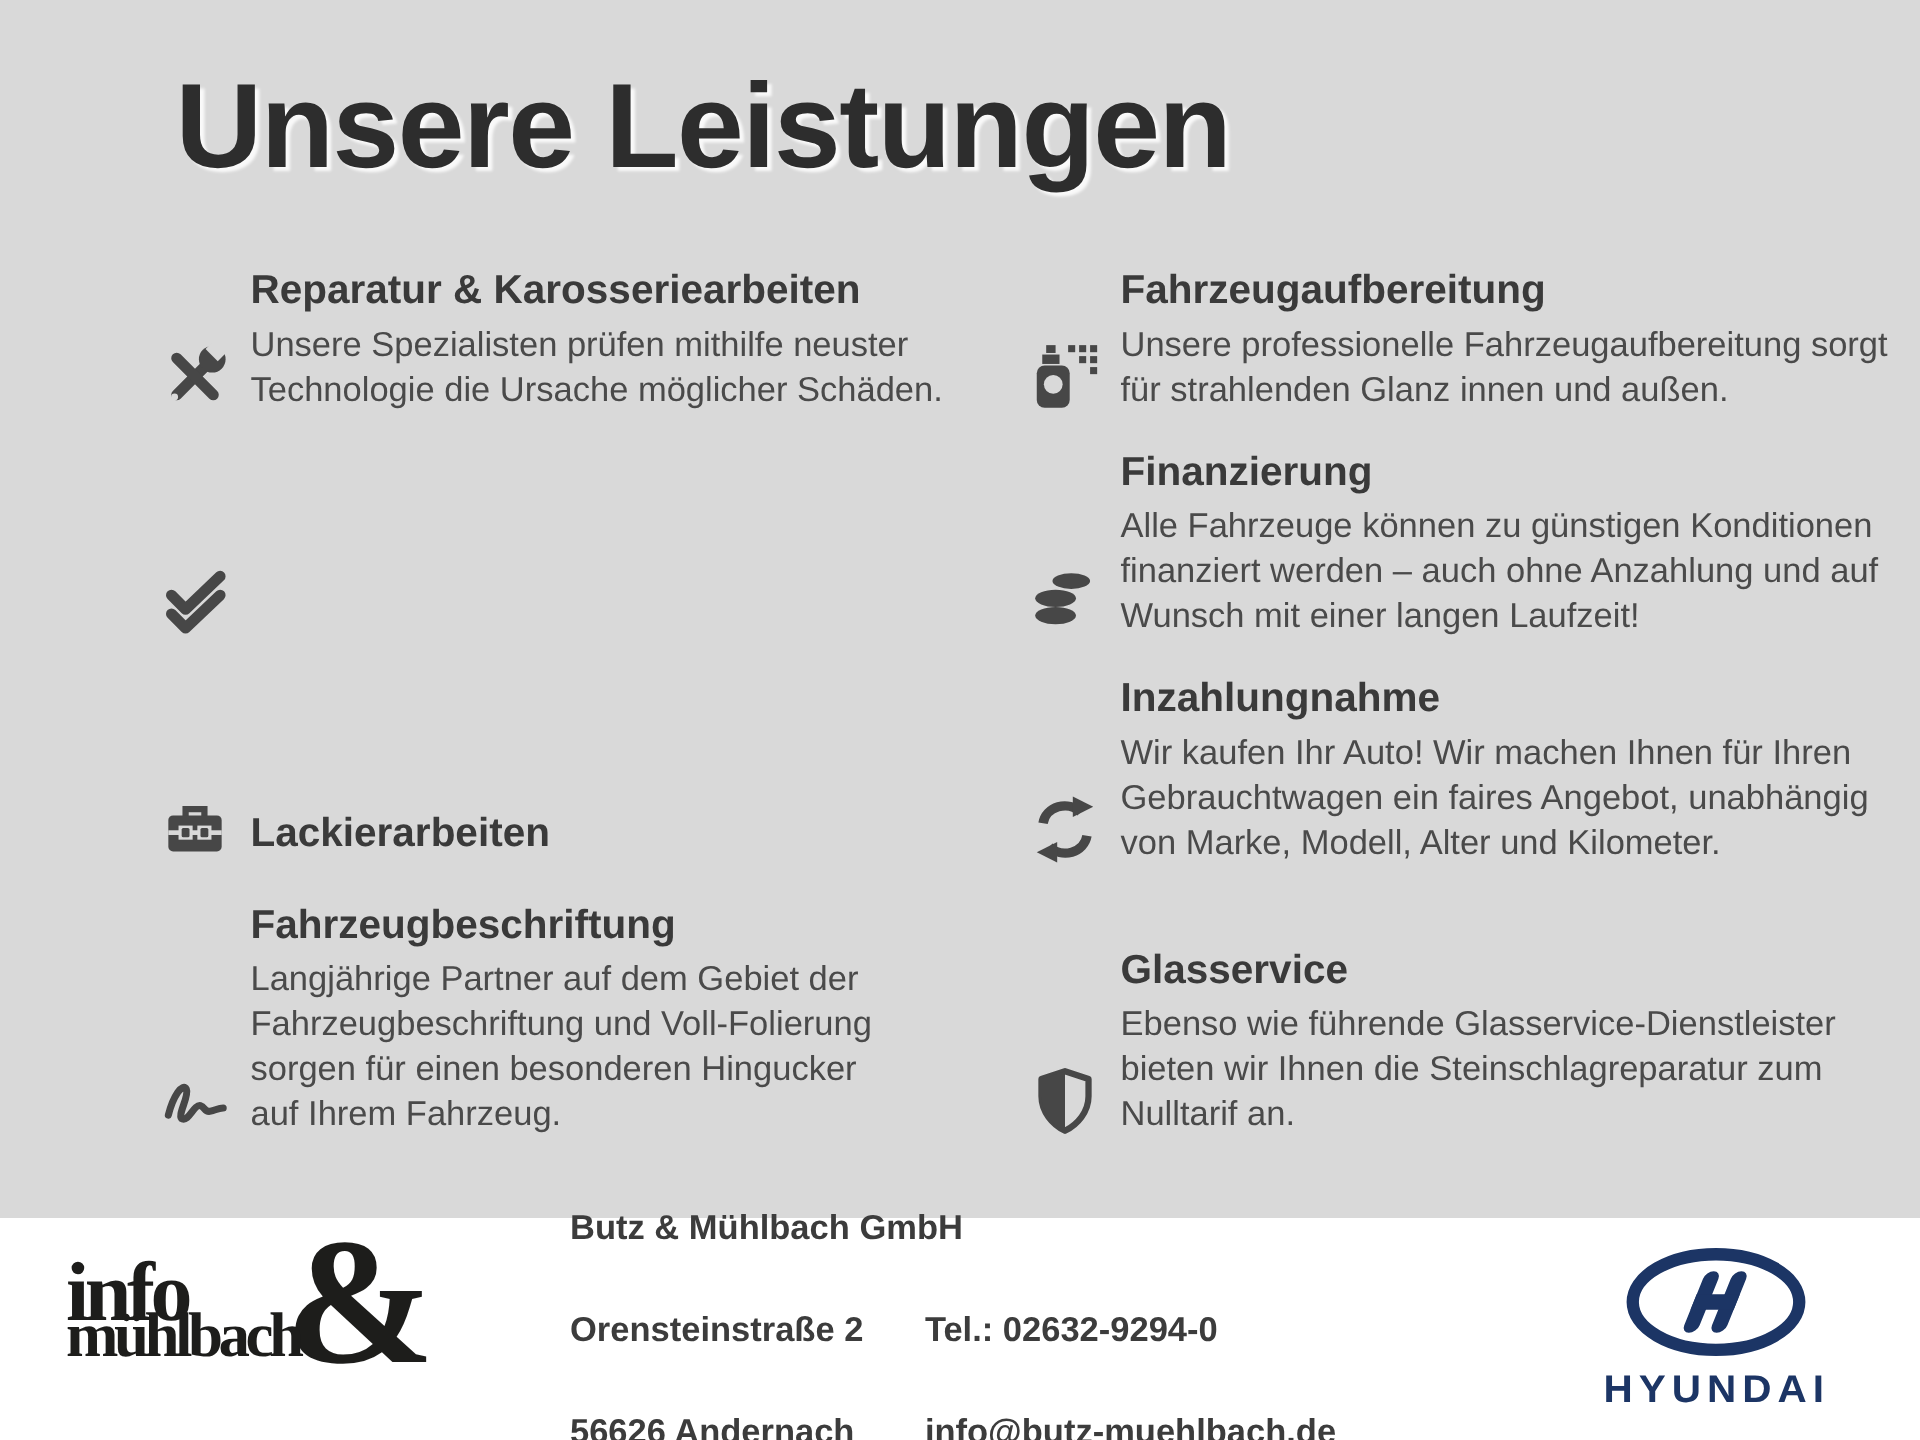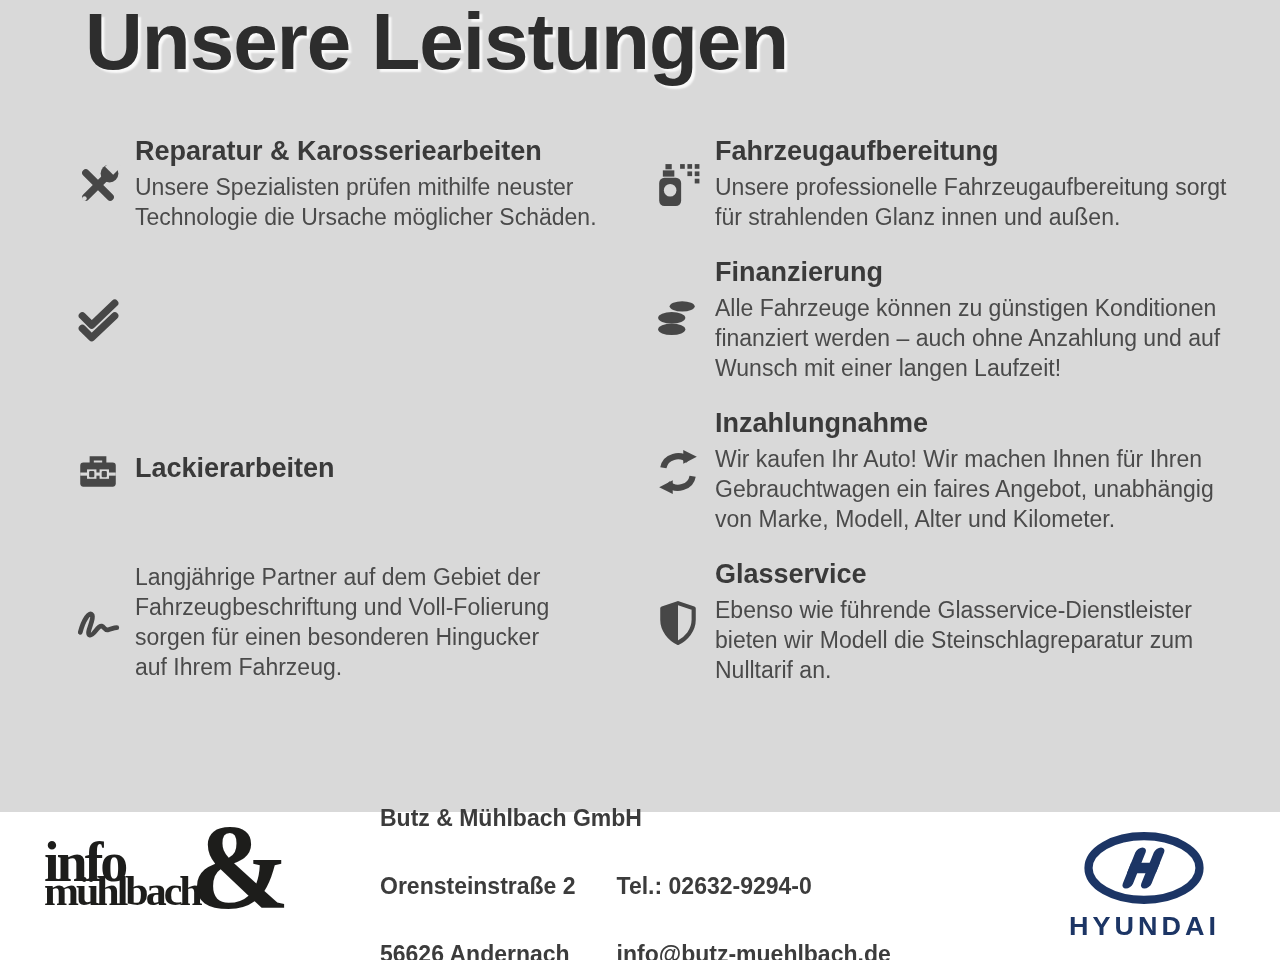--- a/index.html
+++ b/index.html
@@ -8,39 +8,41 @@
     font-family:"Liberation Sans", sans-serif;
     background:#d9d9d9;
     overflow:hidden;
   }
   .page{width:1280px;height:960px;display:flex;flex-direction:column;}
   
   .content{
     height:812px;
     background:#d9d9d9;
     box-sizing:border-box;
+    padding-top:42px;
+    margin-left:32px;
   }
   .page-title{
     margin:0 0 0 85px;
     font-size:80px;
     font-weight:800;
     letter-spacing:-1px;
     color:#2d2d2d;
     text-shadow:3px 3px 2px rgba(255,255,255,0.85);
     line-height:1.05;
   }
   .services{
     display:grid;
     grid-template-columns:580px 600px;
     grid-template-rows:repeat(4,auto);
     grid-auto-flow:column;
     row-gap:25px;
     margin:52px 0 0 75px;
   }
-  .service{display:flex;align-items:center;}
+  .service{display:flex;align-items:flex-end;}
   .service .icon-box{
     flex:0 0 60px;
     padding-top:2px;
   }
   .service .icon-box svg{display:block;}
   .service h3{
     margin:0 0 5px 0;
     font-size:27px;
     font-weight:700;
     color:#3a3a3a;
@@ -162,20 +164,21 @@
             <h3>Lackierarbeiten</h3>
           </div>
         </div>
         <div class="service">
           <span class="icon-box">
             <svg width="46" height="46" viewBox="0 0 44 44">
     <path d="M5 31 C 8 19, 14 10, 16.5 14.5 C 18.5 19, 10 32, 14 33.5 C 18 35, 21.5 24, 25.5 25 C 28.5 25.8, 28 29.5, 32 28.5 C 35 27.8, 37 26.5, 40 26.5" fill="none" stroke="#474747" stroke-width="4.5" stroke-linecap="round"></path>
   </svg>
           </span>
           <div class="text">
+            <h3>Fahrzeugbeschriftung</h3>
             <p>Langjährige Partner auf dem Gebiet der
 Fahrzeugbeschriftung und Voll-Folierung
 sorgen für einen besonderen Hingucker
 auf Ihrem Fahrzeug.</p>
           </div>
         </div>
         <div class="service">
           <span class="icon-box">
             <svg width="46" height="46" viewBox="0 0 44 44">
     <g fill="#474747">
@@ -236,21 +239,21 @@
         <div class="service">
           <span class="icon-box">
             <svg width="46" height="46" viewBox="0 0 44 44">
     <path d="M22 3 L37 8 V19 C37 29 30 37 22 41 C14 37 7 29 7 19 V8 Z" fill="none" stroke="#474747" stroke-width="4" stroke-linejoin="round"></path>
     <path d="M22 3 L7 8 V19 C7 29 14 37 22 41 Z" fill="#474747"></path>
   </svg>
           </span>
           <div class="text">
             <h3>Glasservice</h3>
             <p>Ebenso wie führende Glasservice-Dienstleister
-bieten wir Modell die Steinschlagreparatur zum
+bieten wir Ihnen die Steinschlagreparatur zum
 Nulltarif an.</p>
           </div>
         </div>
       </div>
   </div>
 
   <div class="footer">
     <div class="bm-logo">
       <div class="bm-line1">info</div>
       <div class="bm-amp">&amp;</div>

